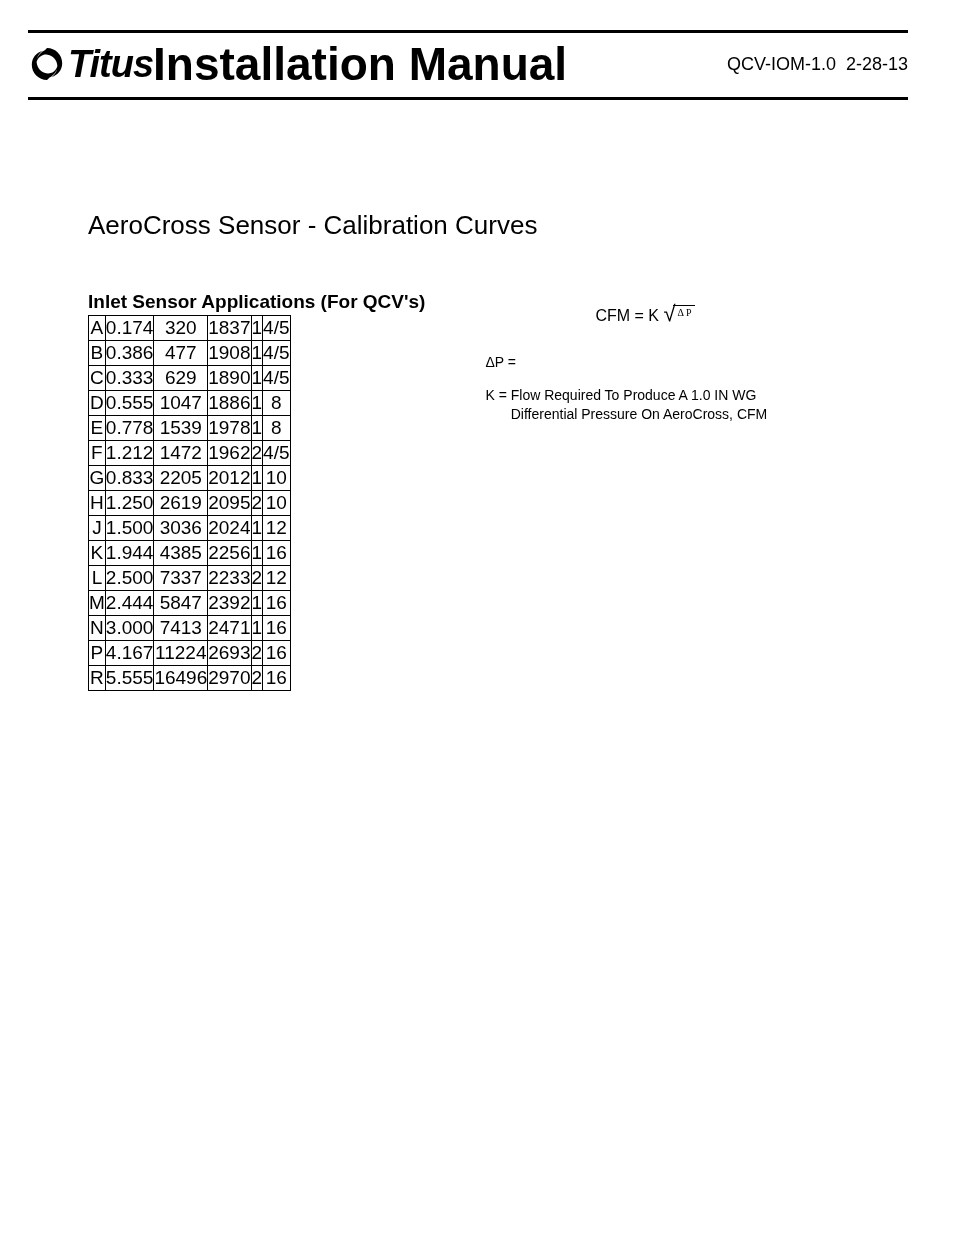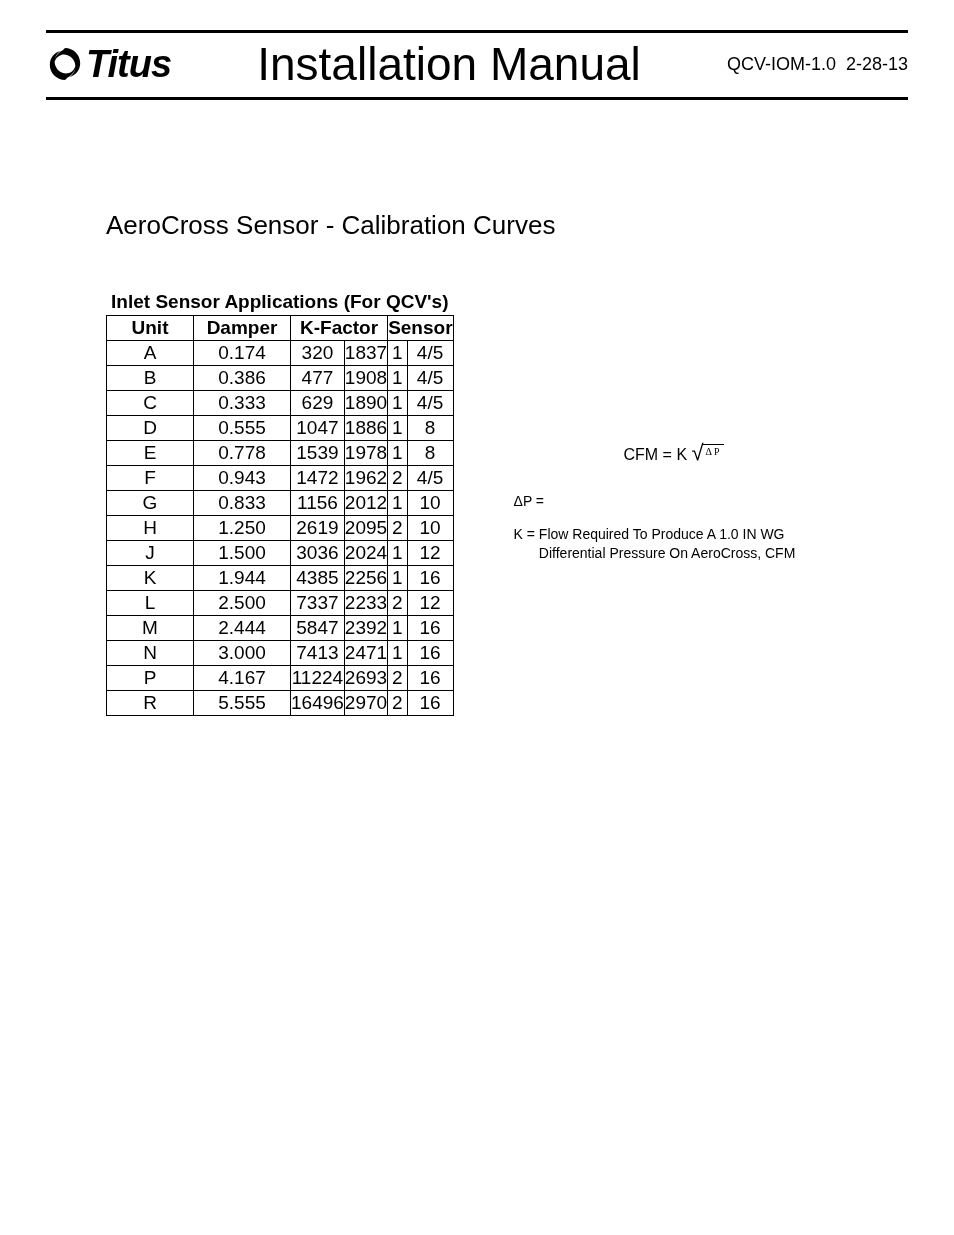--- a/index.html
+++ b/index.html
@@ -4,21 +4,21 @@
 <style>
   body {
     margin: 0;
     padding: 0;
     font-family: Arial, Helvetica, sans-serif;
     color: #000;
     background: #fff;
     width: 954px;
   }
   .page {
-    padding: 30px 46px 0 46px;
+    padding: 30px 46px 0 28px;
   }
   .header-bar {
     display: flex;
     align-items: center;
     border-top: 3px solid #000;
     border-bottom: 3px solid #000;
     padding: 4px 0 6px 0;
     margin-bottom: 110px;
   }
   .logo {
@@ -32,39 +32,38 @@
   }
   .logo-text {
     font-weight: 900;
     font-style: italic;
     font-size: 38px;
     margin-left: 2px;
     letter-spacing: -1px;
   }
   .doc-title {
     flex: 1;
-    text-align: center;
     font-size: 46px;
-    font-weight: 400;
+    font-weight: 700;
     letter-spacing: 0px;
   }
   .doc-id {
     flex: 0 0 auto;
     font-size: 18px;
     font-weight: 400;
     white-space: pre;
   }
   .section-title {
     font-size: 26px;
     font-weight: 400;
     margin: 0 0 50px 60px;
   }
   .content-row {
     display: flex;
-    align-items: center;
+    align-items: flex-start;
     margin-left: 60px;
   }
   .table-block {
     flex: 0 0 auto;
   }
   .table-caption {
     font-size: 19px;
     font-weight: 700;
     text-align: center;
     margin-bottom: 2px;
@@ -179,26 +178,20 @@
     <div class="doc-id">QCV-IOM-1.0  2-28-13</div>
   </div>
 
   <div class="section-title">AeroCross Sensor - Calibration Curves</div>
 
   <div class="content-row">
     <div class="table-block">
       <div class="table-caption">Inlet Sensor Applications (For QCV's)</div>
       <table>
         <thead>
-          <tr>
-            <th class="col-unit">Unit</th>
-            <th class="col-damper">Damper</th>
-            <th colspan="2">K-Factor</th>
-            <th colspan="2">Sensor</th>
-          </tr>
         </thead>
         <tbody id="tbody">
             <tr>
               <td>A</td>
               <td>0.174</td>
               <td>320</td>
               <td>1837</td>
               <td>1</td>
               <td>4/5</td>
             </tr>
@@ -229,30 +222,30 @@
             <tr>
               <td>E</td>
               <td>0.778</td>
               <td>1539</td>
               <td>1978</td>
               <td>1</td>
               <td>8</td>
             </tr>
             <tr>
               <td>F</td>
-              <td>0.943</td>
+              <td>1.212</td>
               <td>1472</td>
               <td>1962</td>
               <td>2</td>
               <td>4/5</td>
             </tr>
             <tr>
               <td>G</td>
               <td>0.833</td>
-              <td>1156</td>
+              <td>2205</td>
               <td>2012</td>
               <td>1</td>
               <td>10</td>
             </tr>
             <tr>
               <td>H</td>
               <td>1.250</td>
               <td>2619</td>
               <td>2095</td>
               <td>2</td>

